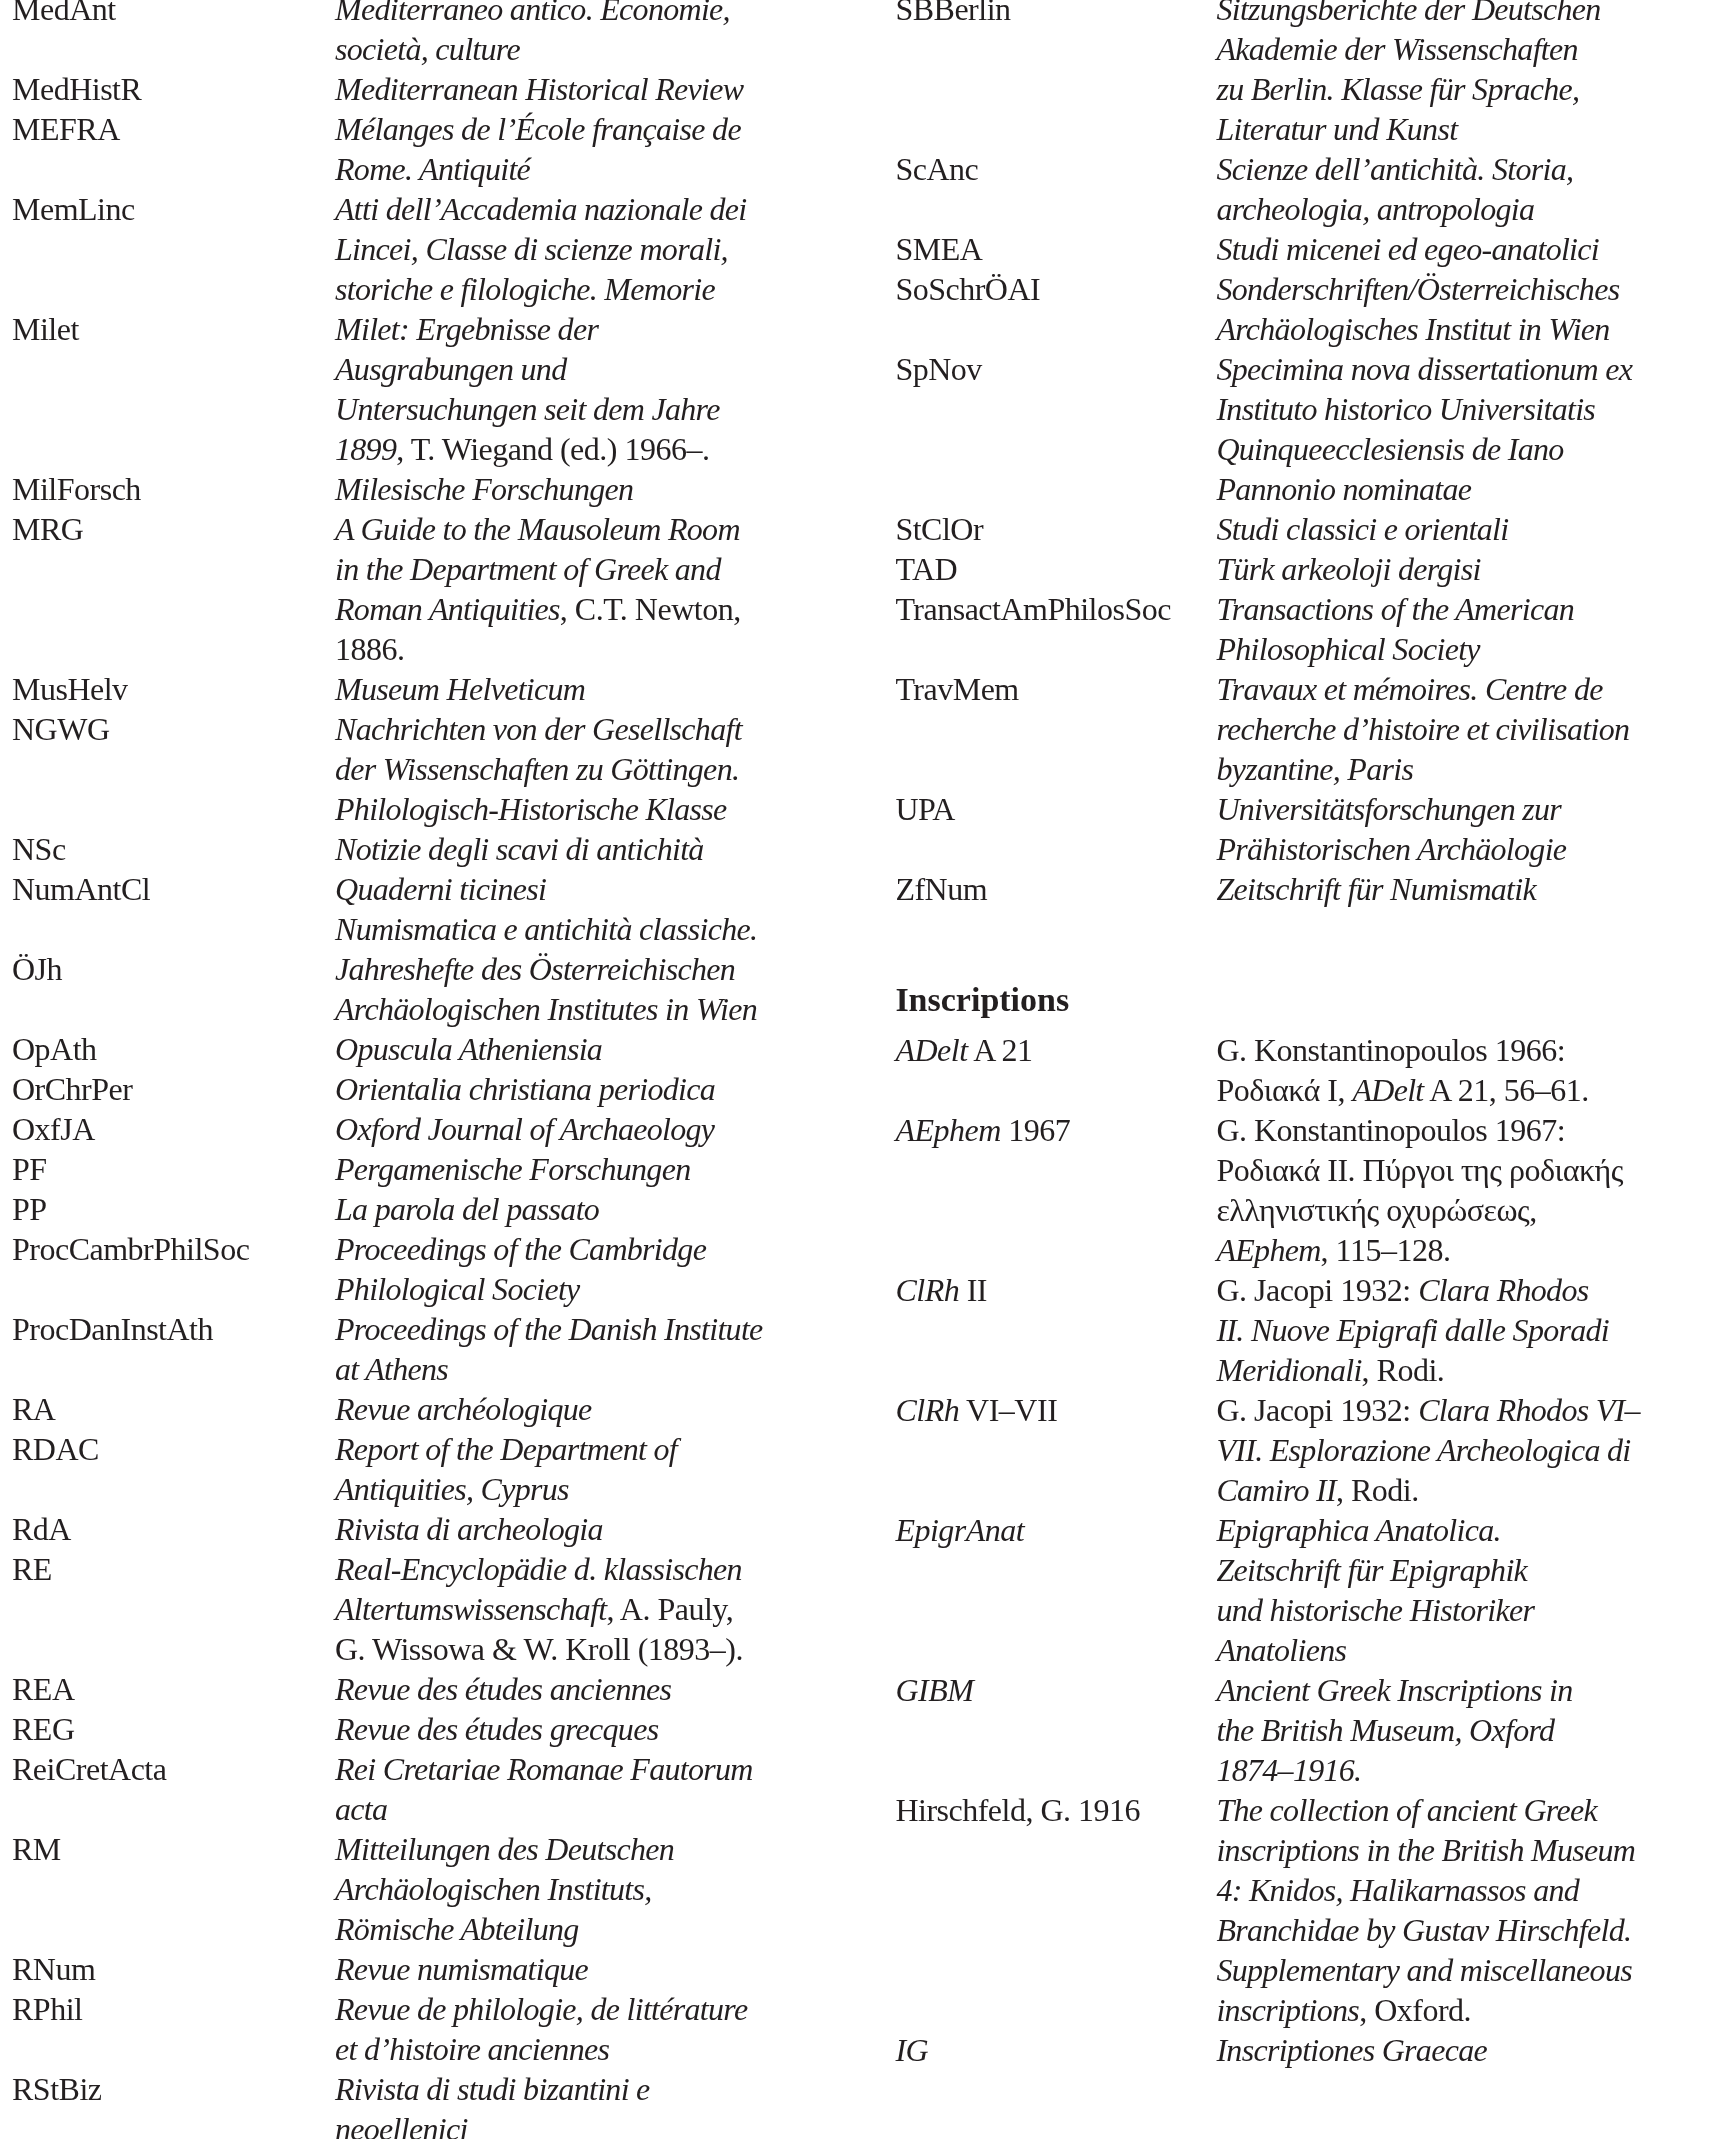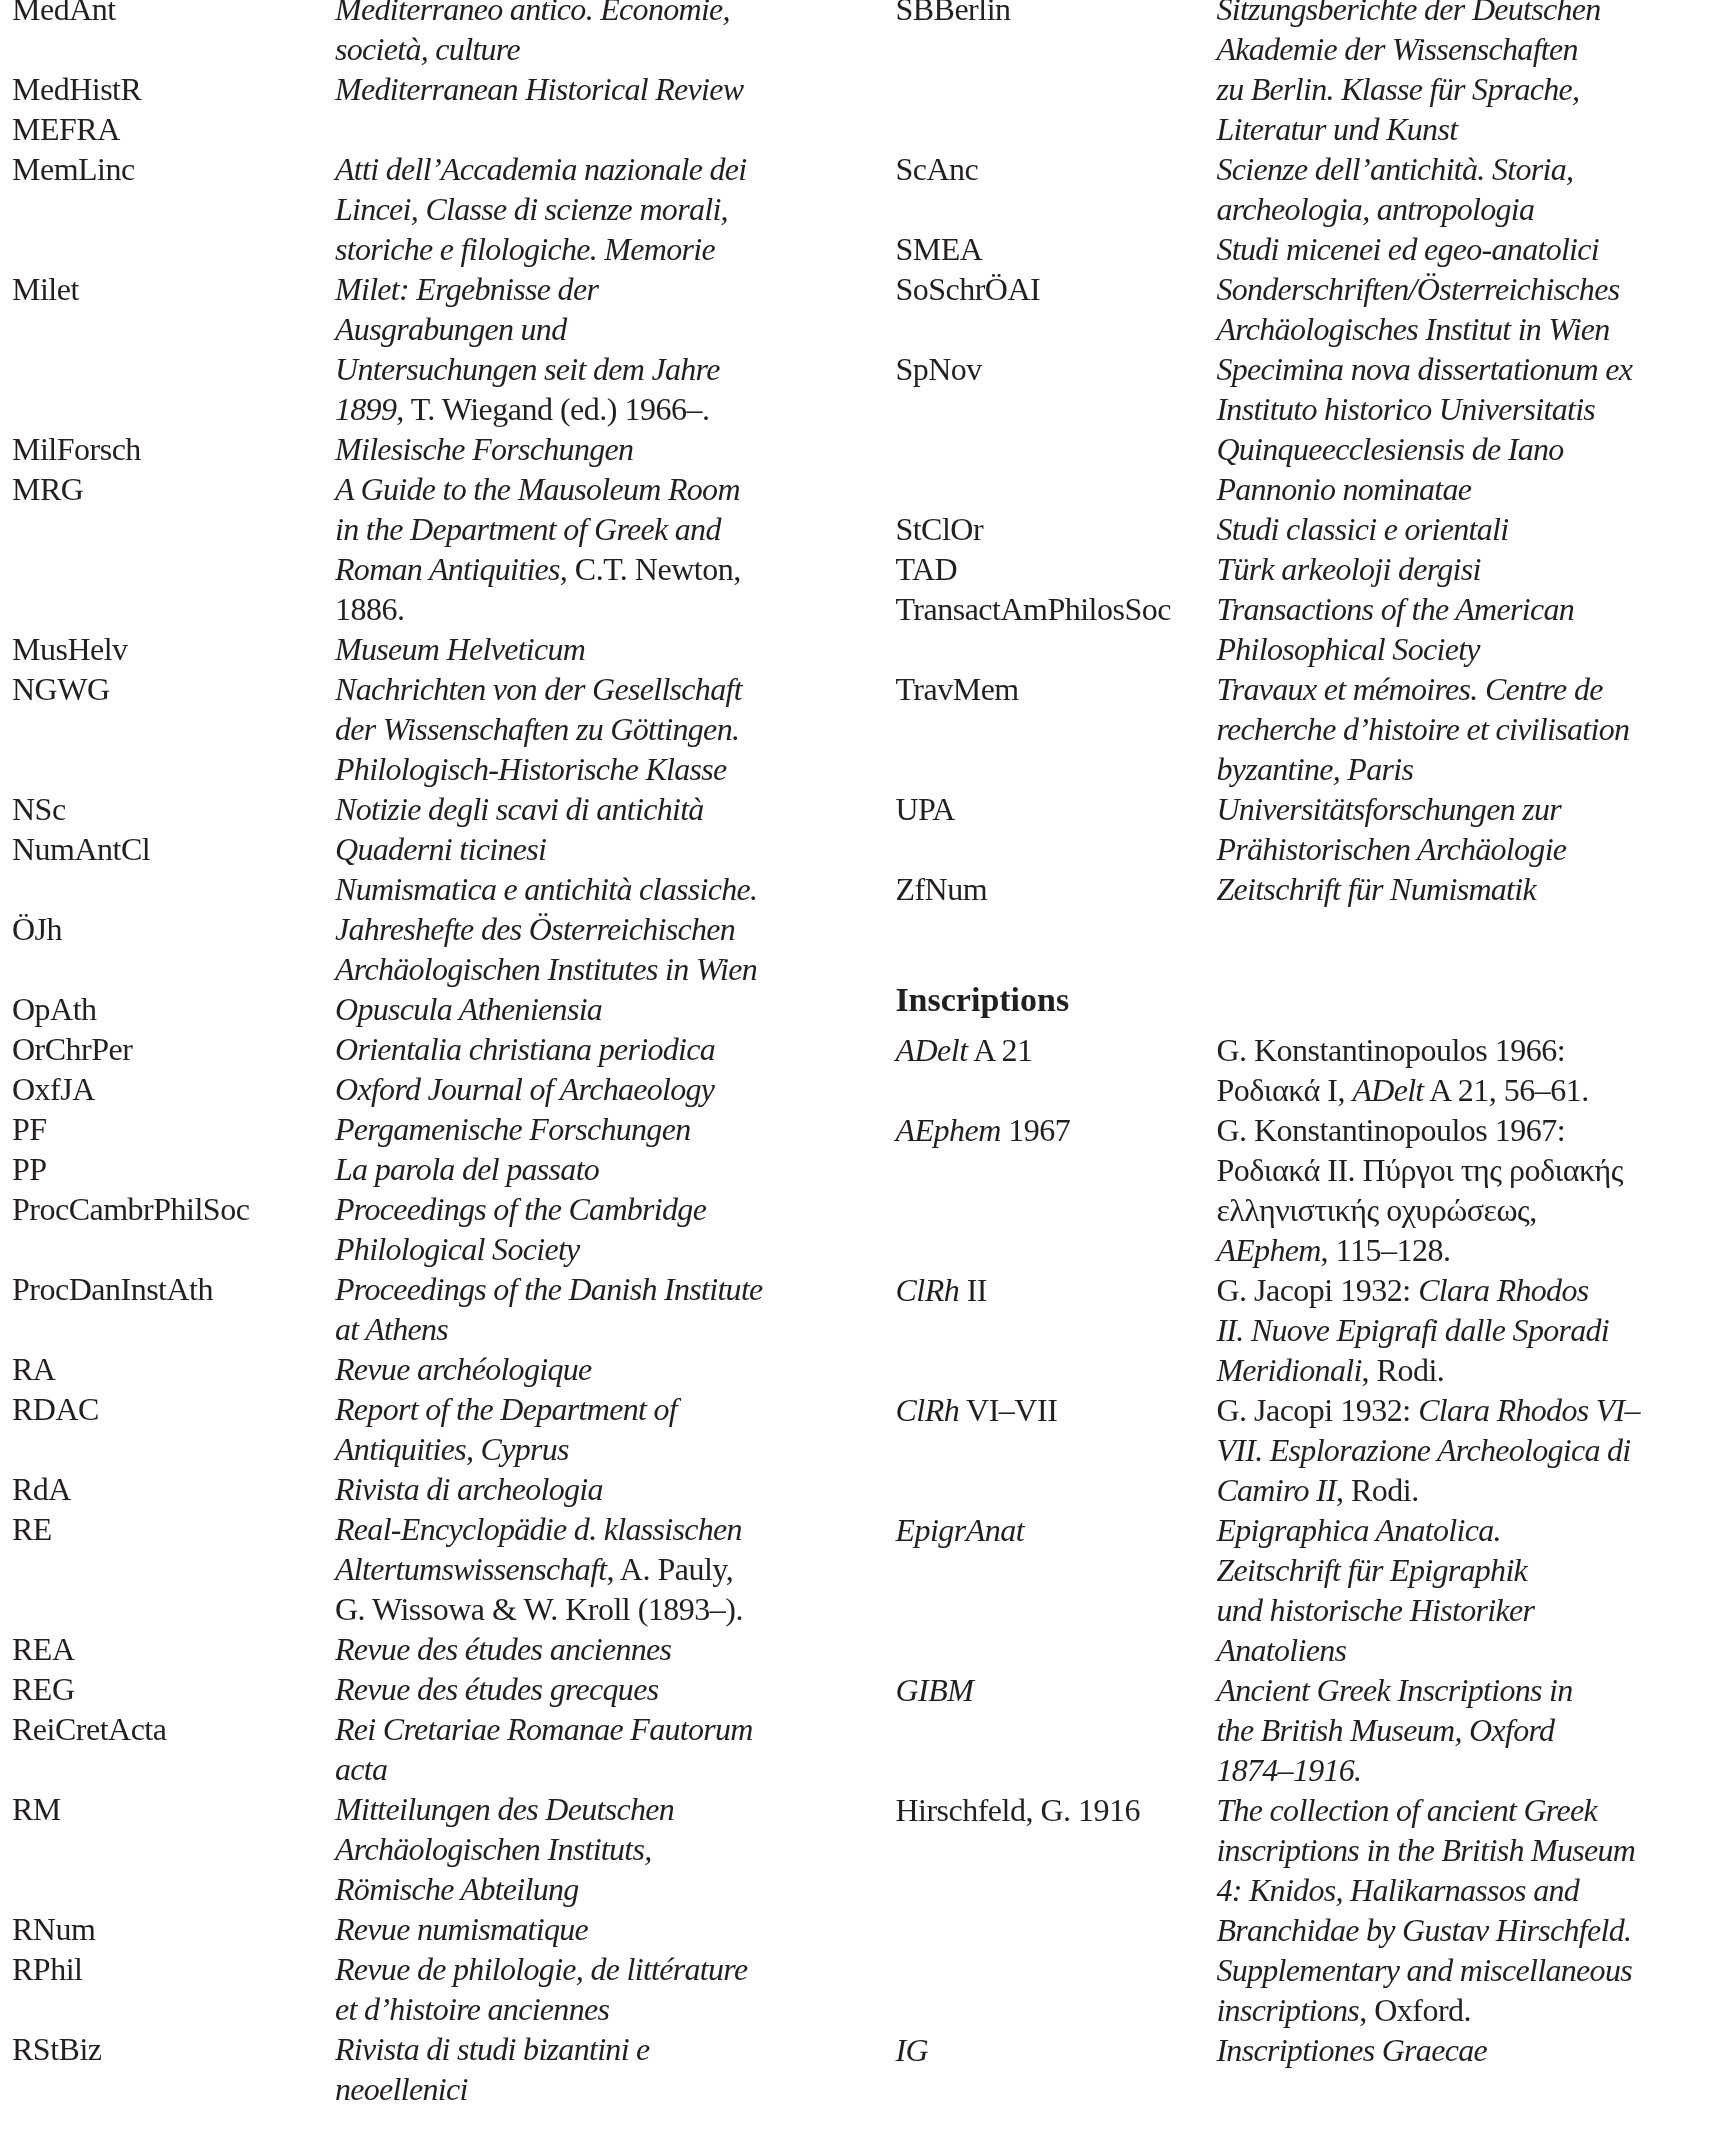--- a/index.html
+++ b/index.html
@@ -43,20 +43,24 @@
           </div>
         </div>
         <div class="entry">
           <div class="abbr"><span class="r">MedHistR</span></div>
           <div class="desc">
             <span class="ln"><span class="i">Mediterranean Historical Review</span></span>
           </div>
         </div>
         <div class="entry">
           <div class="abbr"><span class="r">MEFRA</span></div>
+          <div class="desc">
+            <span class="ln"><span class="i">Mélanges de l’École française de</span></span>
+            <span class="ln"><span class="i">Rome. Antiquité</span></span>
+          </div>
         </div>
         <div class="entry">
           <div class="abbr"><span class="r">MemLinc</span></div>
           <div class="desc">
             <span class="ln"><span class="i">Atti dell’Accademia nazionale dei</span></span>
             <span class="ln"><span class="i">Lincei, Classe di scienze morali,</span></span>
             <span class="ln"><span class="i">storiche e filologiche. Memorie</span></span>
           </div>
         </div>
         <div class="entry">

